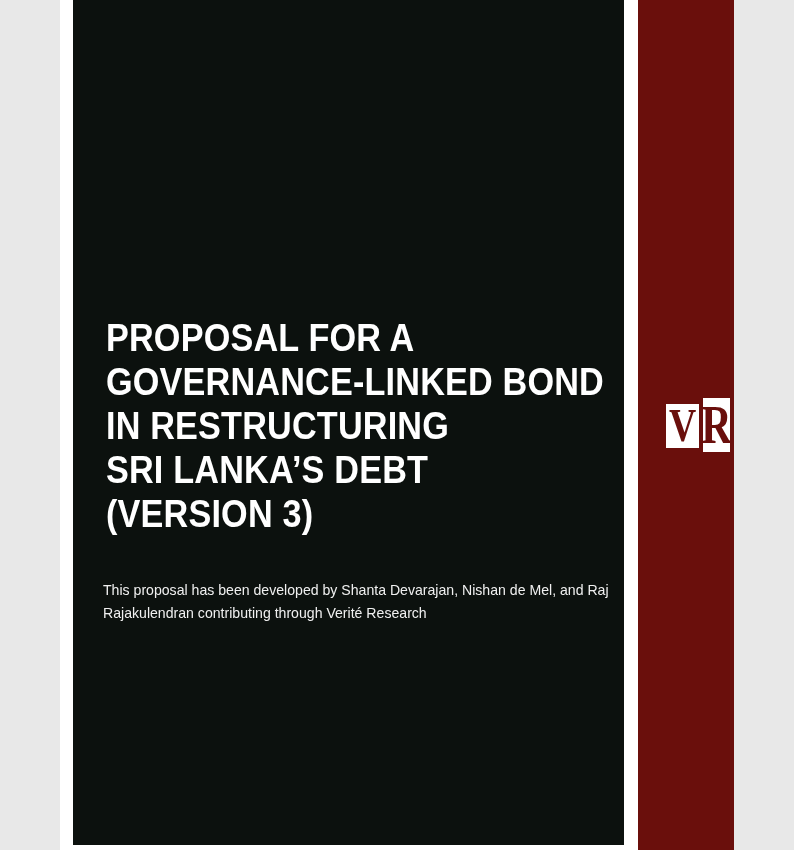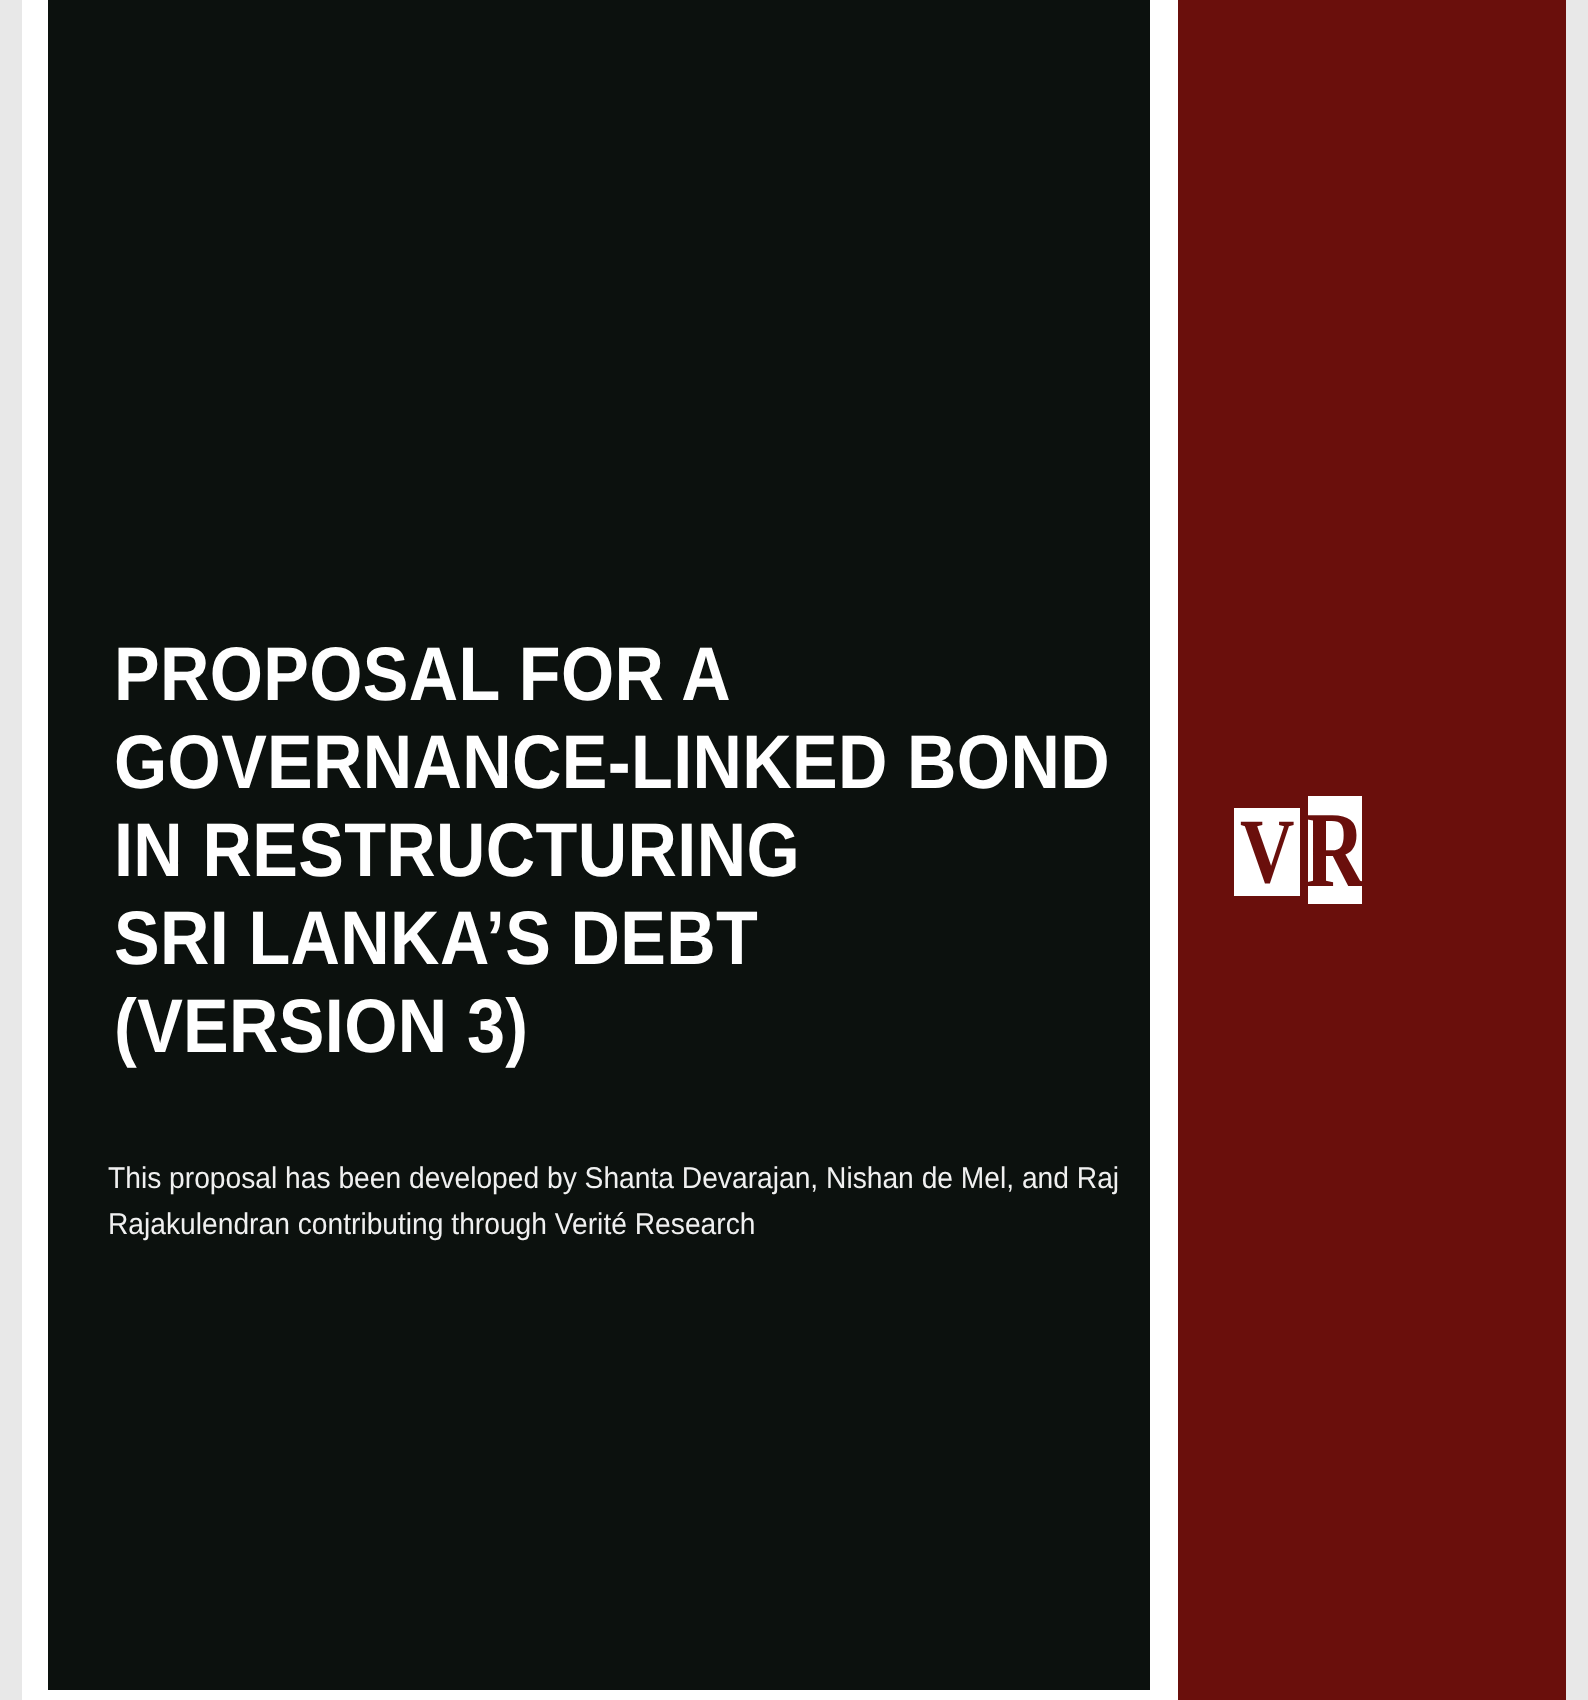--- a/index.html
+++ b/index.html
@@ -1,21 +1,21 @@
 <!DOCTYPE html>
 <html><head>
 <meta charset="utf-8">
 <style>
   * { margin:0; padding:0; box-sizing:border-box; }
   html,body { background:#e8e8e8; }
   body { font-family:"Liberation Sans", sans-serif; }
 
   .page {
     position:relative;
-    width:772px; height:850px;
+    width:674px; height:850px;
     background:#ffffff;
     overflow:hidden;
     margin:0 auto;
   }
 
   
   .cover-panel {
     position:absolute;
     left:13px; top:0;
     width:551px; height:845px;

